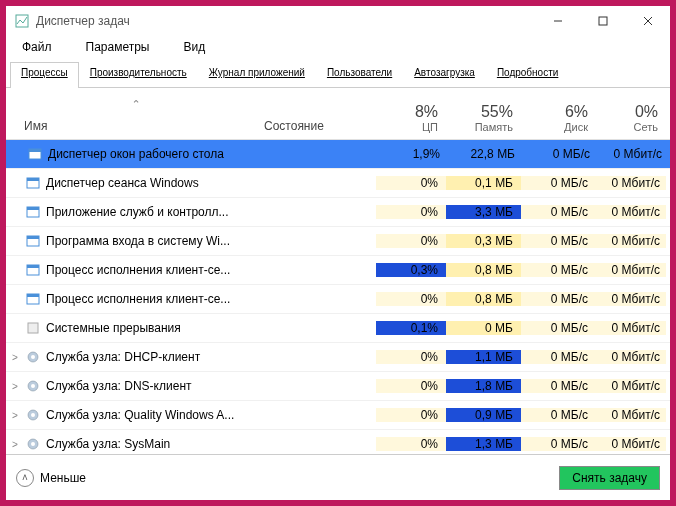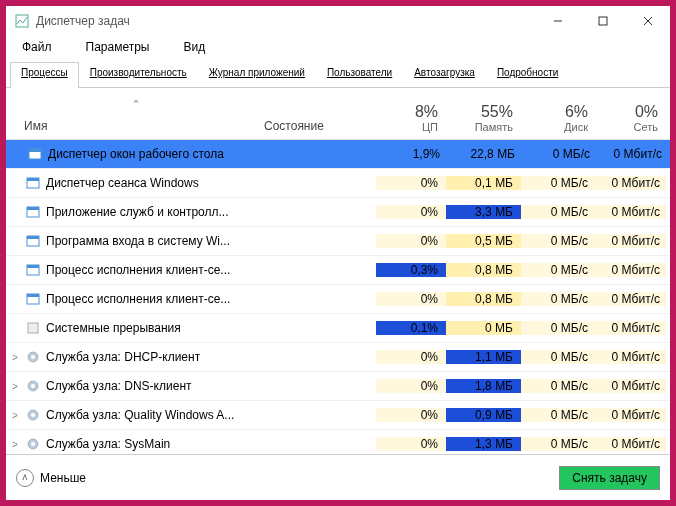--- a/index.html
+++ b/index.html
@@ -196,21 +196,21 @@
         <div class="pcell-exp"></div>
         <div class="pcell-icon">
           <svg width="14" height="14" viewBox="0 0 14 14">
             <rect x="1" y="2" width="12" height="10" fill="#fff" stroke="#4a90d9" stroke-width="1"></rect>
             <rect x="1" y="2" width="12" height="3" fill="#4a90d9"></rect>
           </svg>
         </div>
         <div class="pcell-name">Программа входа в систему Wi...</div>
         <div class="pcell-state"></div>
         <div class="pcell-cpu heat0">0%</div>
-        <div class="pcell-mem heat1">0,5 МБ</div>
+        <div class="pcell-mem heat1">0,3 МБ</div>
         <div class="pcell-disk heat0">0 МБ/с</div>
         <div class="pcell-net heat0">0 Мбит/с</div>
       </div>
       <div class="prow">
         <div class="pcell-exp"></div>
         <div class="pcell-icon">
           <svg width="14" height="14" viewBox="0 0 14 14">
             <rect x="1" y="2" width="12" height="10" fill="#fff" stroke="#4a90d9" stroke-width="1"></rect>
             <rect x="1" y="2" width="12" height="3" fill="#4a90d9"></rect>
           </svg>

